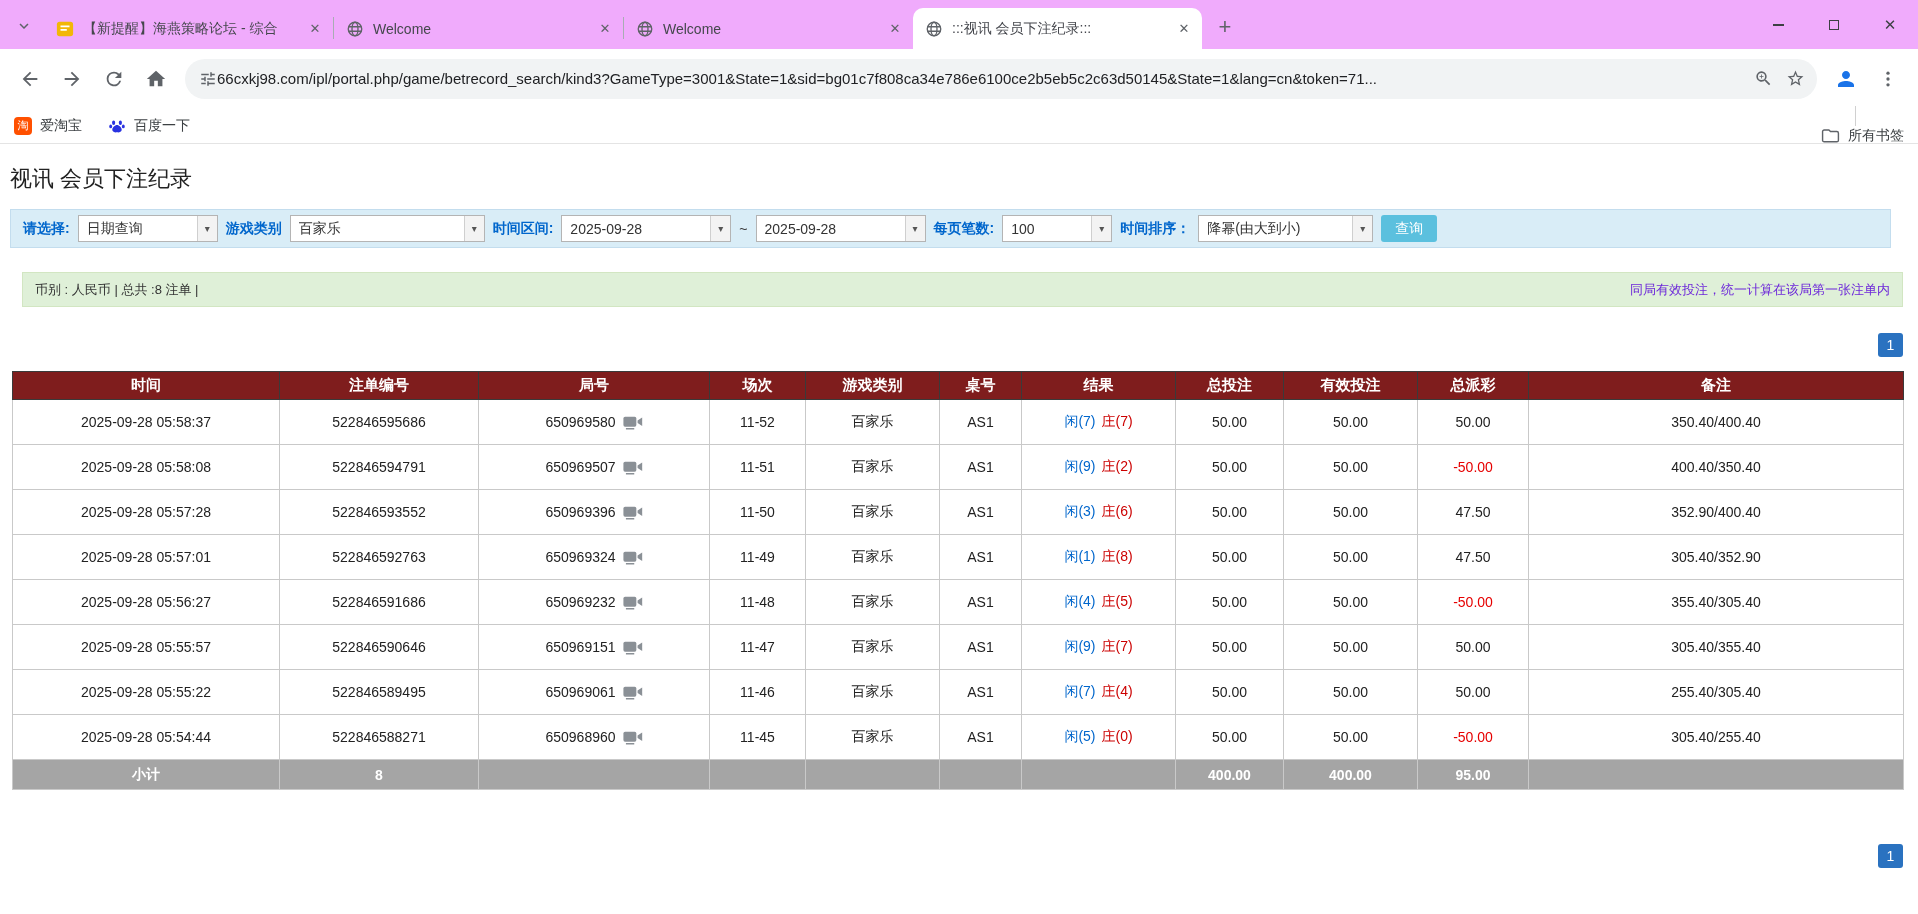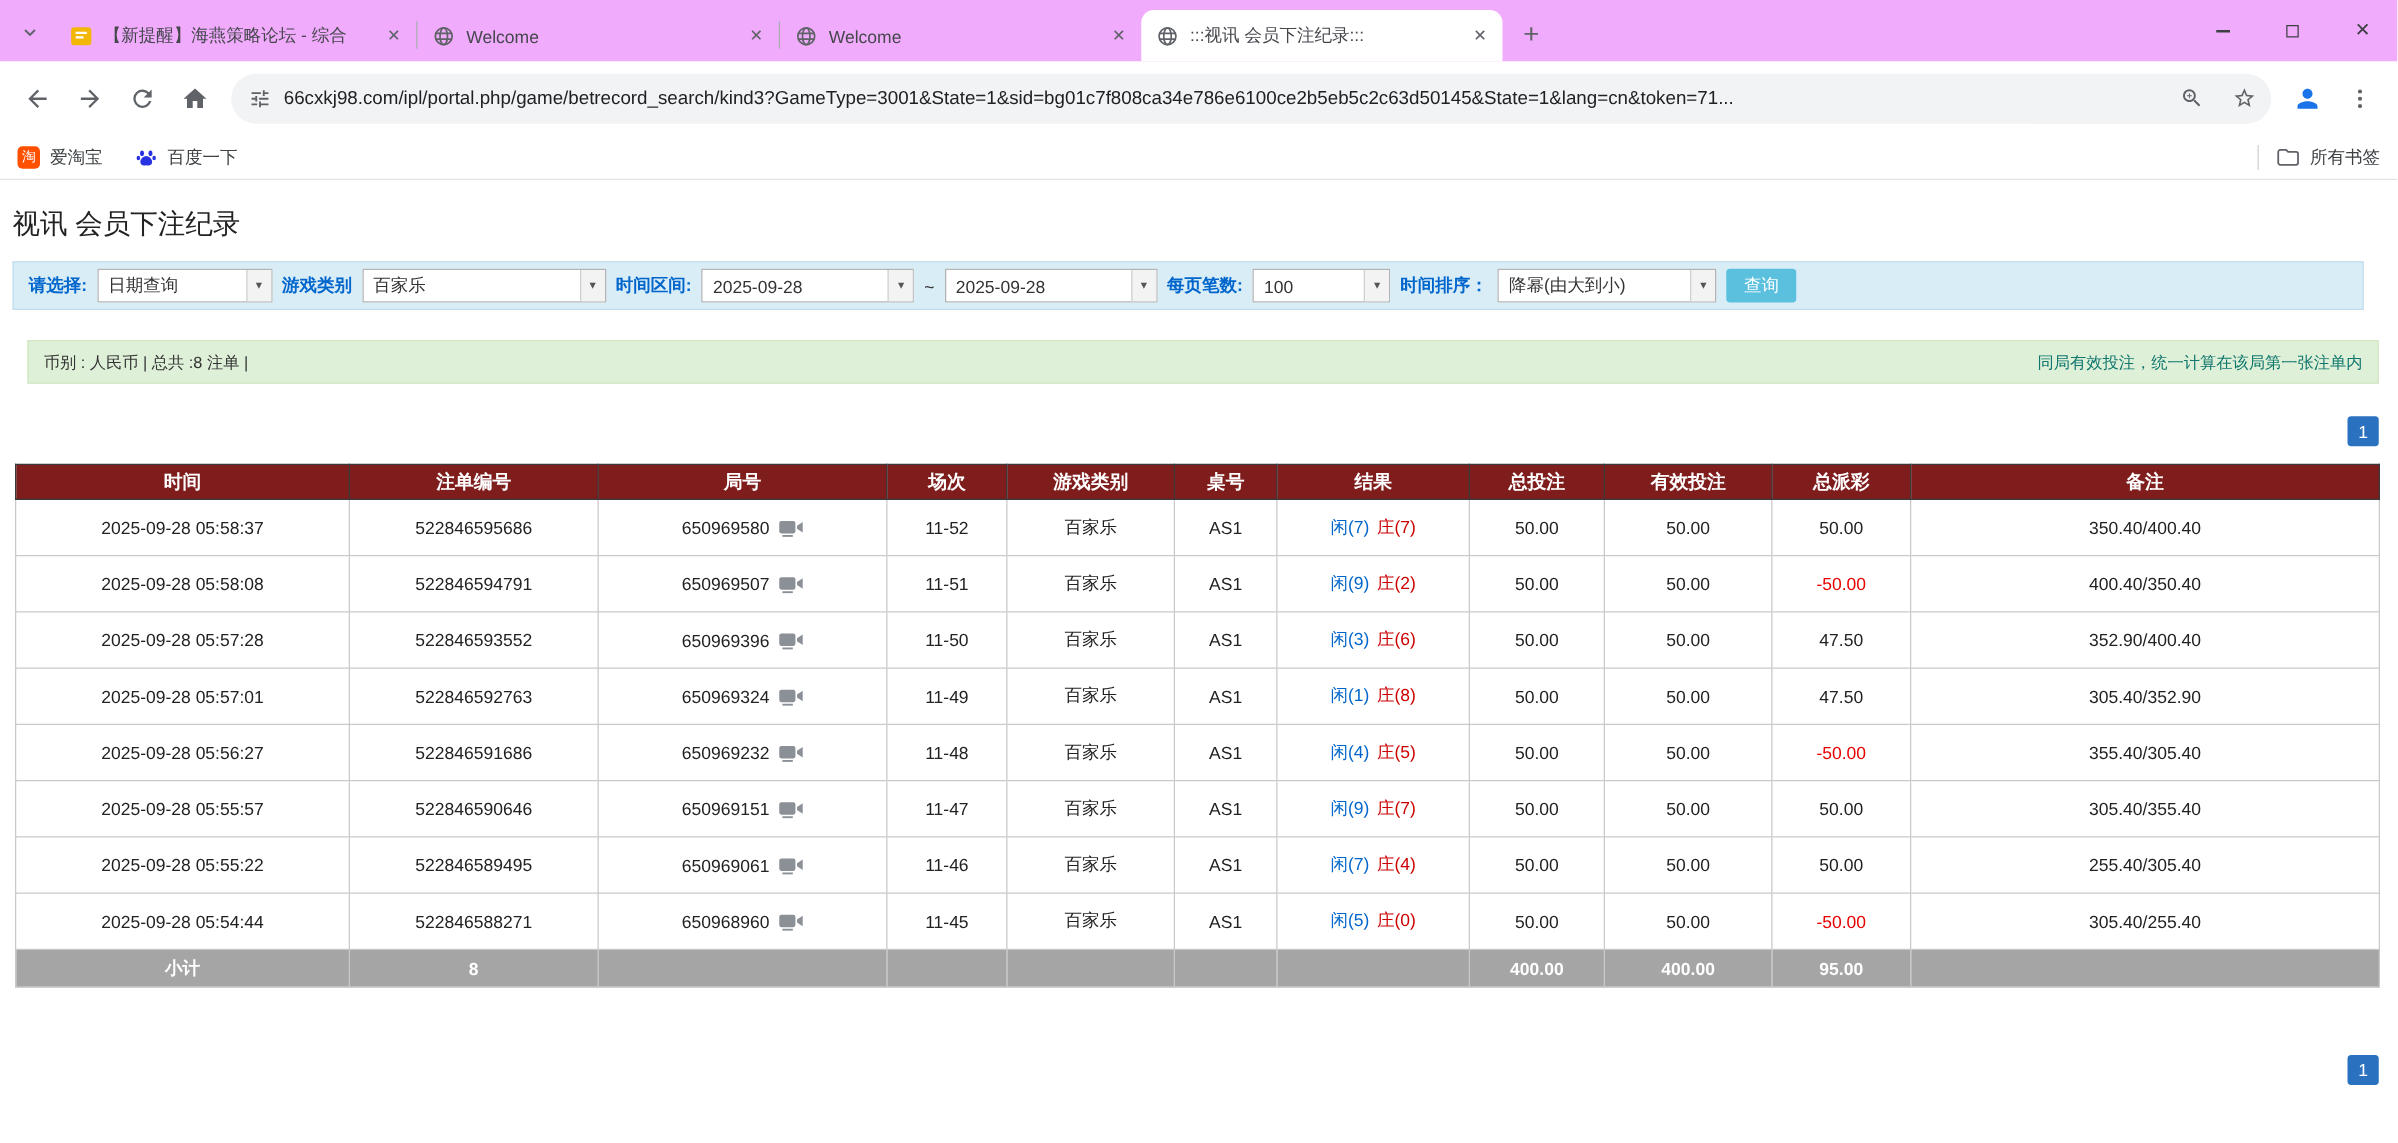--- a/index.html
+++ b/index.html
@@ -20,47 +20,47 @@
   .win-controls { position:absolute; right:0; top:0; height:49px; display:flex; }
   .win-btn { width:56px; height:100%; display:flex; align-items:center; justify-content:center; }
   .ic-min { width:11px; height:2px; background:#3c4043; }
   .ic-max { width:10px; height:10px; border:1.5px solid #3c4043; }
   .ic-x { font-size:15px; color:#3c4043; line-height:1; }
   .tao-ico { width:18px; height:18px; background:#ff5000; border-radius:4px; color:#fff; font-size:11px; display:flex; align-items:center; justify-content:center; }
 
   
   .toolbar { height:59px; background:#fff; display:flex; align-items:center; padding:0 9px; }
   .nav-btn { width:42px; height:42px; border-radius:50%; display:flex; align-items:center; justify-content:center; flex:0 0 auto; }
-  .urlbar { flex:1; height:40px; margin:0 8px; background:#f1f3f4; border-radius:20px; display:flex; align-items:center; padding:0 6px 0 14px; gap:10px; min-width:0; }
+  .urlbar { flex:1; height:40px; margin:0 8px; background:#f1f3f4; border-radius:20px; display:flex; align-items:center; padding:0 6px 0 14px; min-width:0; }
   .url-text { flex:1; font-size:15px; color:#202124; white-space:nowrap; overflow:hidden; }
   .url-ico { width:32px; height:32px; border-radius:50%; display:flex; align-items:center; justify-content:center; flex:0 0 auto; }
 
   
   .bookmarks { height:36px; background:#fff; border-bottom:1px solid #e4e4e4; display:flex; align-items:center; padding:0 14px; gap:26px; }
   .bm { display:flex; align-items:center; gap:8px; font-size:14px; color:#3c4043; }
   .bm-spacer { flex:1; }
   .bm-divider { width:1px; height:20px; background:#d0d0d0; margin-right:14px; }
-  .bm-right { display:flex; align-items:center; }
+  .bm-right { display:flex; align-items:center;flex-direction:column; }
 
   
   .page { position:relative; width:1918px; height:770px; background:#fff; }
   .page-title { position:absolute; left:10px; top:20px; font-size:22px; color:#222; }
 
   .filterbar { position:absolute; left:10px; top:65px; width:1881px; height:39px; background:#d9edf7; border:1px solid #c3ddee; display:flex; align-items:center; padding:0 12px; gap:8px; }
   .flabel { color:#0066cc; font-weight:bold; font-size:14px; white-space:nowrap; }
   .tilde { color:#333; font-size:14px; }
   .sel { display:flex; align-items:stretch; height:27px; background:#fff; border:1px solid #b4b4b4; font-size:14px; color:#333; flex:0 0 auto; }
   .sel .txt { flex:1; display:flex; align-items:center; padding:0 8px; white-space:nowrap; overflow:hidden; }
   .sel .arr { width:20px; border-left:1px solid #cfcfcf; background:#f3f3f3; display:flex; align-items:center; justify-content:center; color:#555; font-size:10px; }
   .w140{width:140px}.w195{width:195px}.w170{width:170px}.w110{width:110px}.w175{width:175px}
   .search-btn { background:#5bc0de; color:#fff; border:none; height:27px; padding:0 14px; font-size:14px; border-radius:3px; font-family:inherit; }
 
   .greenbar { position:absolute; left:22px; top:128px; width:1881px; height:35px; background:#dff0d8; border:1px solid #d2e6c2; display:flex; align-items:center; justify-content:space-between; padding:0 12px; }
   .greenbar .gl { font-size:13px; color:#333; }
-  .greenbar .gr { font-size:13px; color:#0f766e; }
+  .greenbar .gr { font-size:13px; color:#6d28d9; }
 
   .pager { position:absolute; width:25px; height:24px; background:#2a72c0; color:#fff; font-size:14px; display:flex; align-items:center; justify-content:center; border-radius:3px; }
   .pager-top { right:15px; top:189px; }
   .pager-bottom { right:15px; top:700px; }
 
   .bet-table { position:absolute; left:12px; top:227px; border-collapse:collapse; table-layout:fixed; width:1891px; }
   .bet-table th { background:#7f1d1d; color:#fff; font-size:15px; font-weight:bold; height:28px; border:1px solid #3a3a3a; text-align:center; }
   .bet-table td { border:1px solid #c9c9c9; height:45px; text-align:center; font-size:14px; color:#222; background:#fff; }
   .round-cell span.rn { vertical-align:middle; }
   .vicon { display:inline-block; vertical-align:middle; margin-left:7px; }

